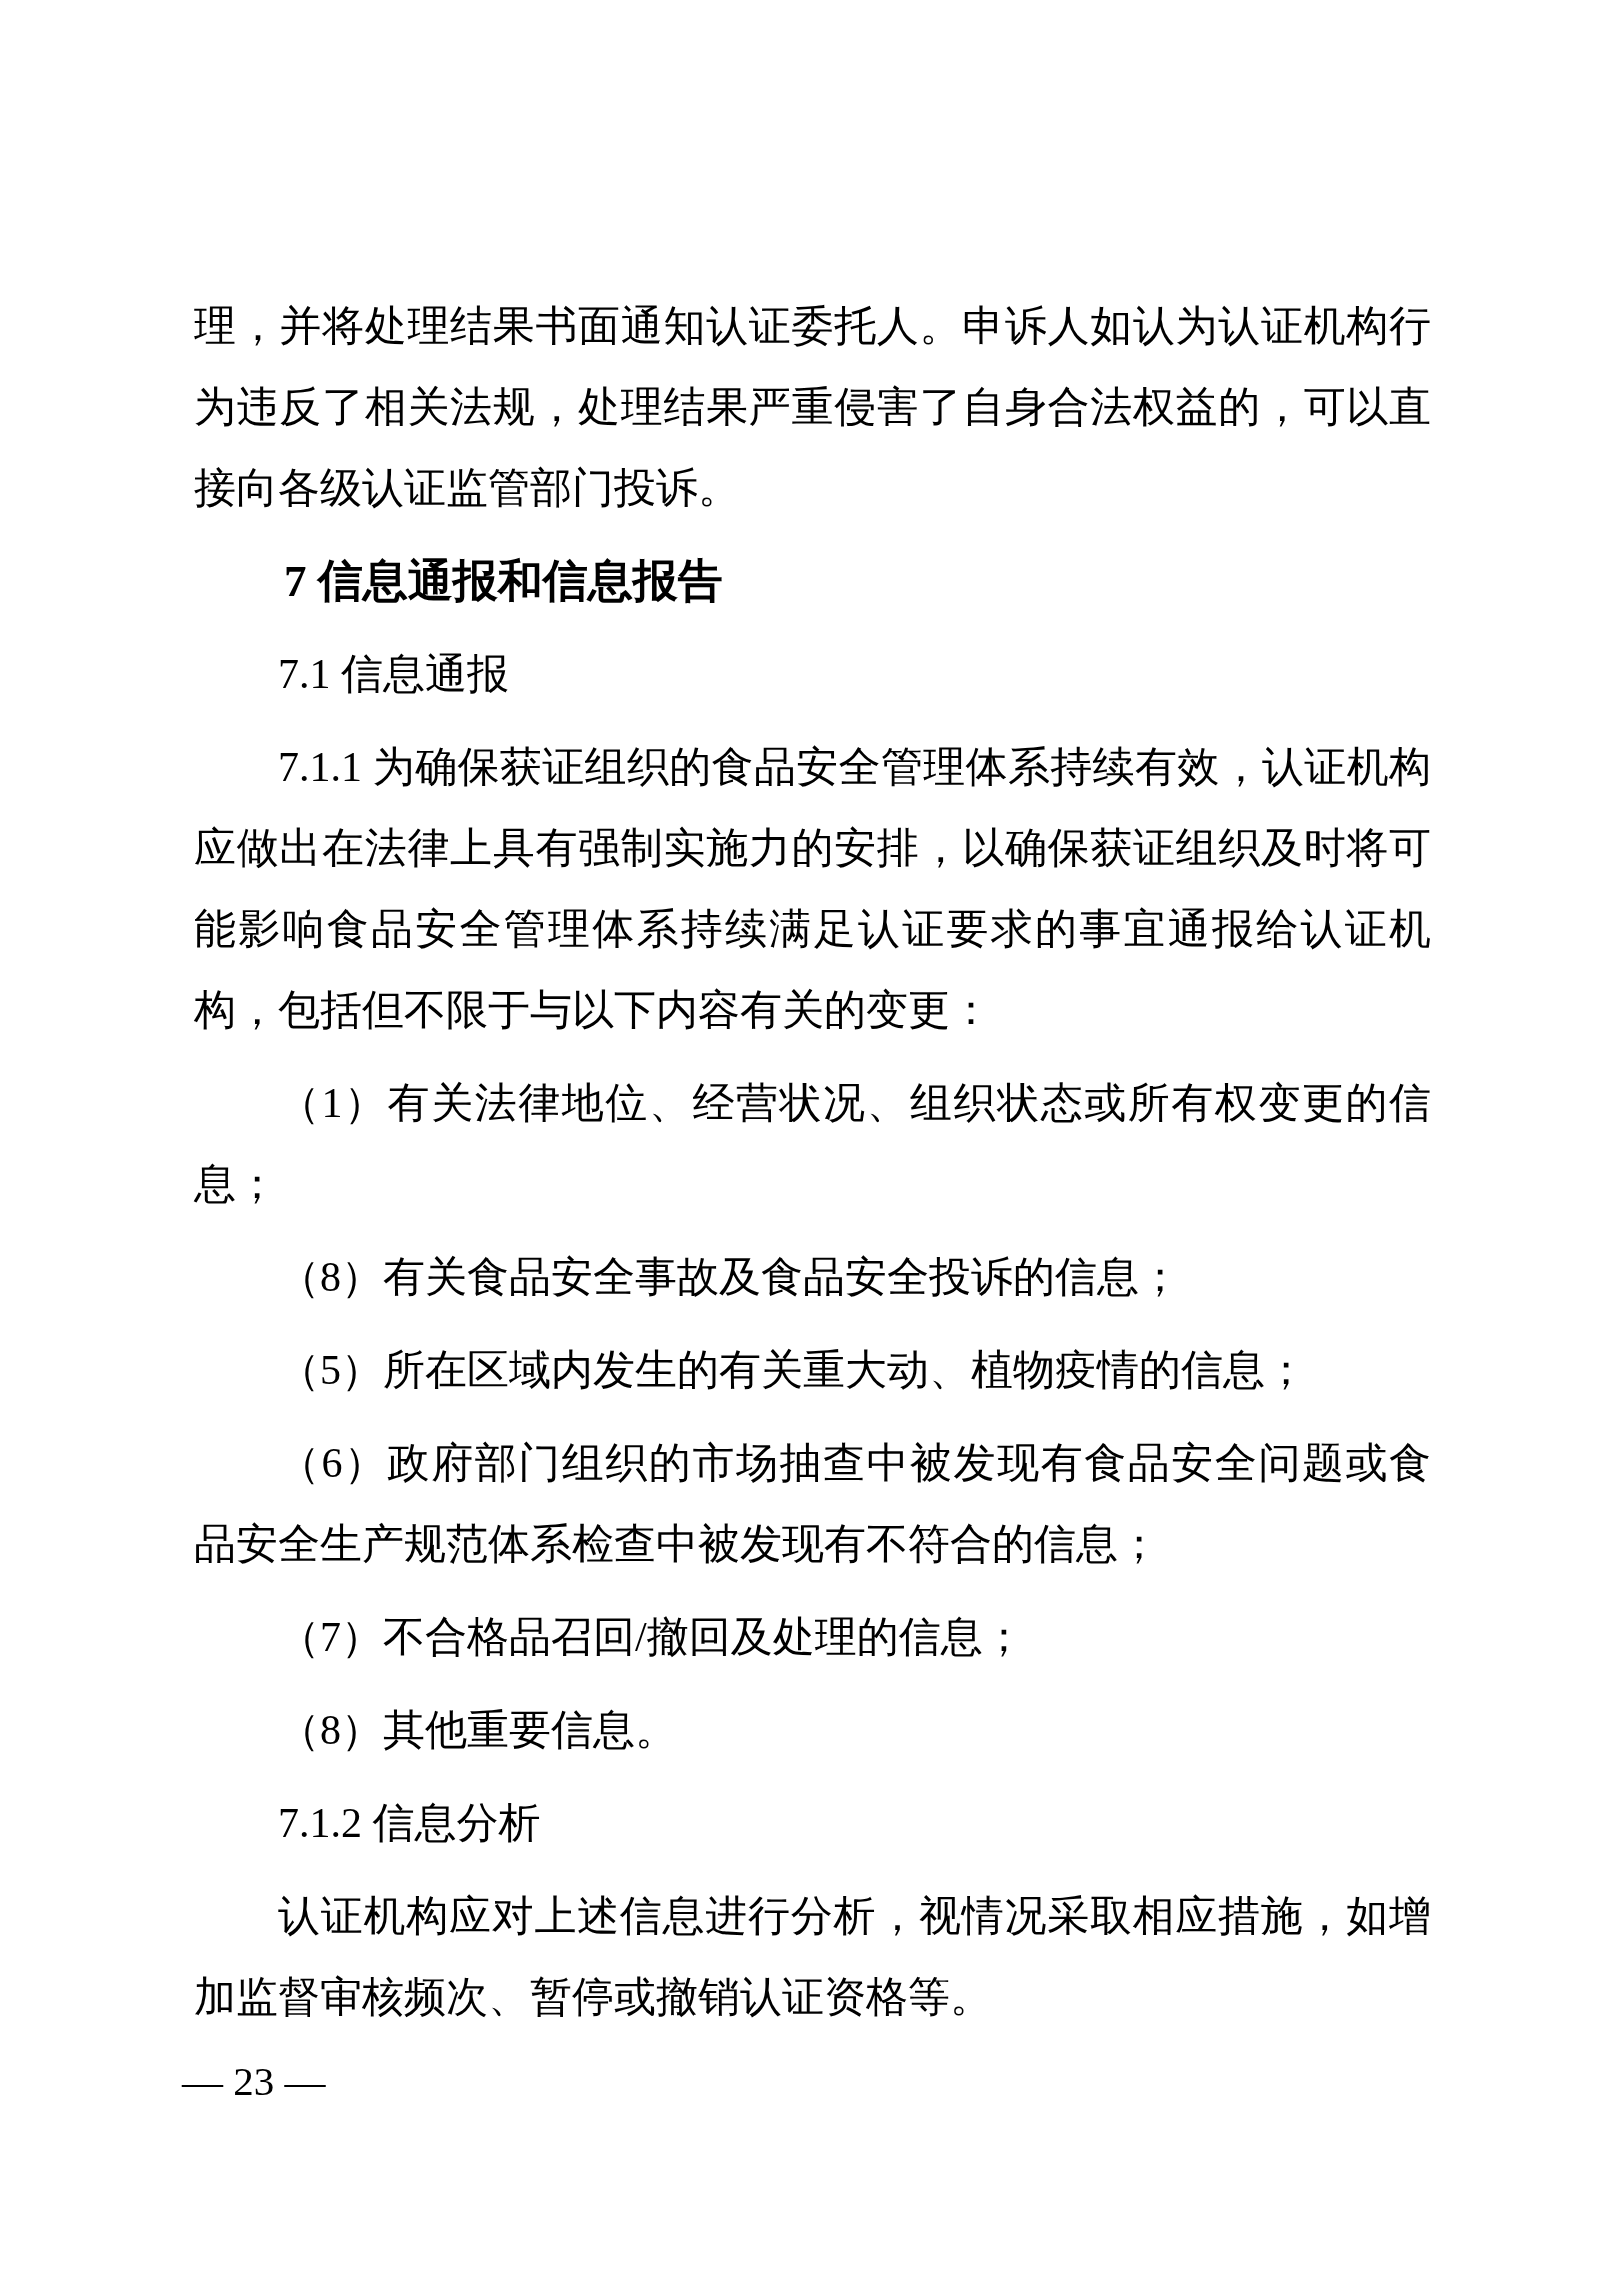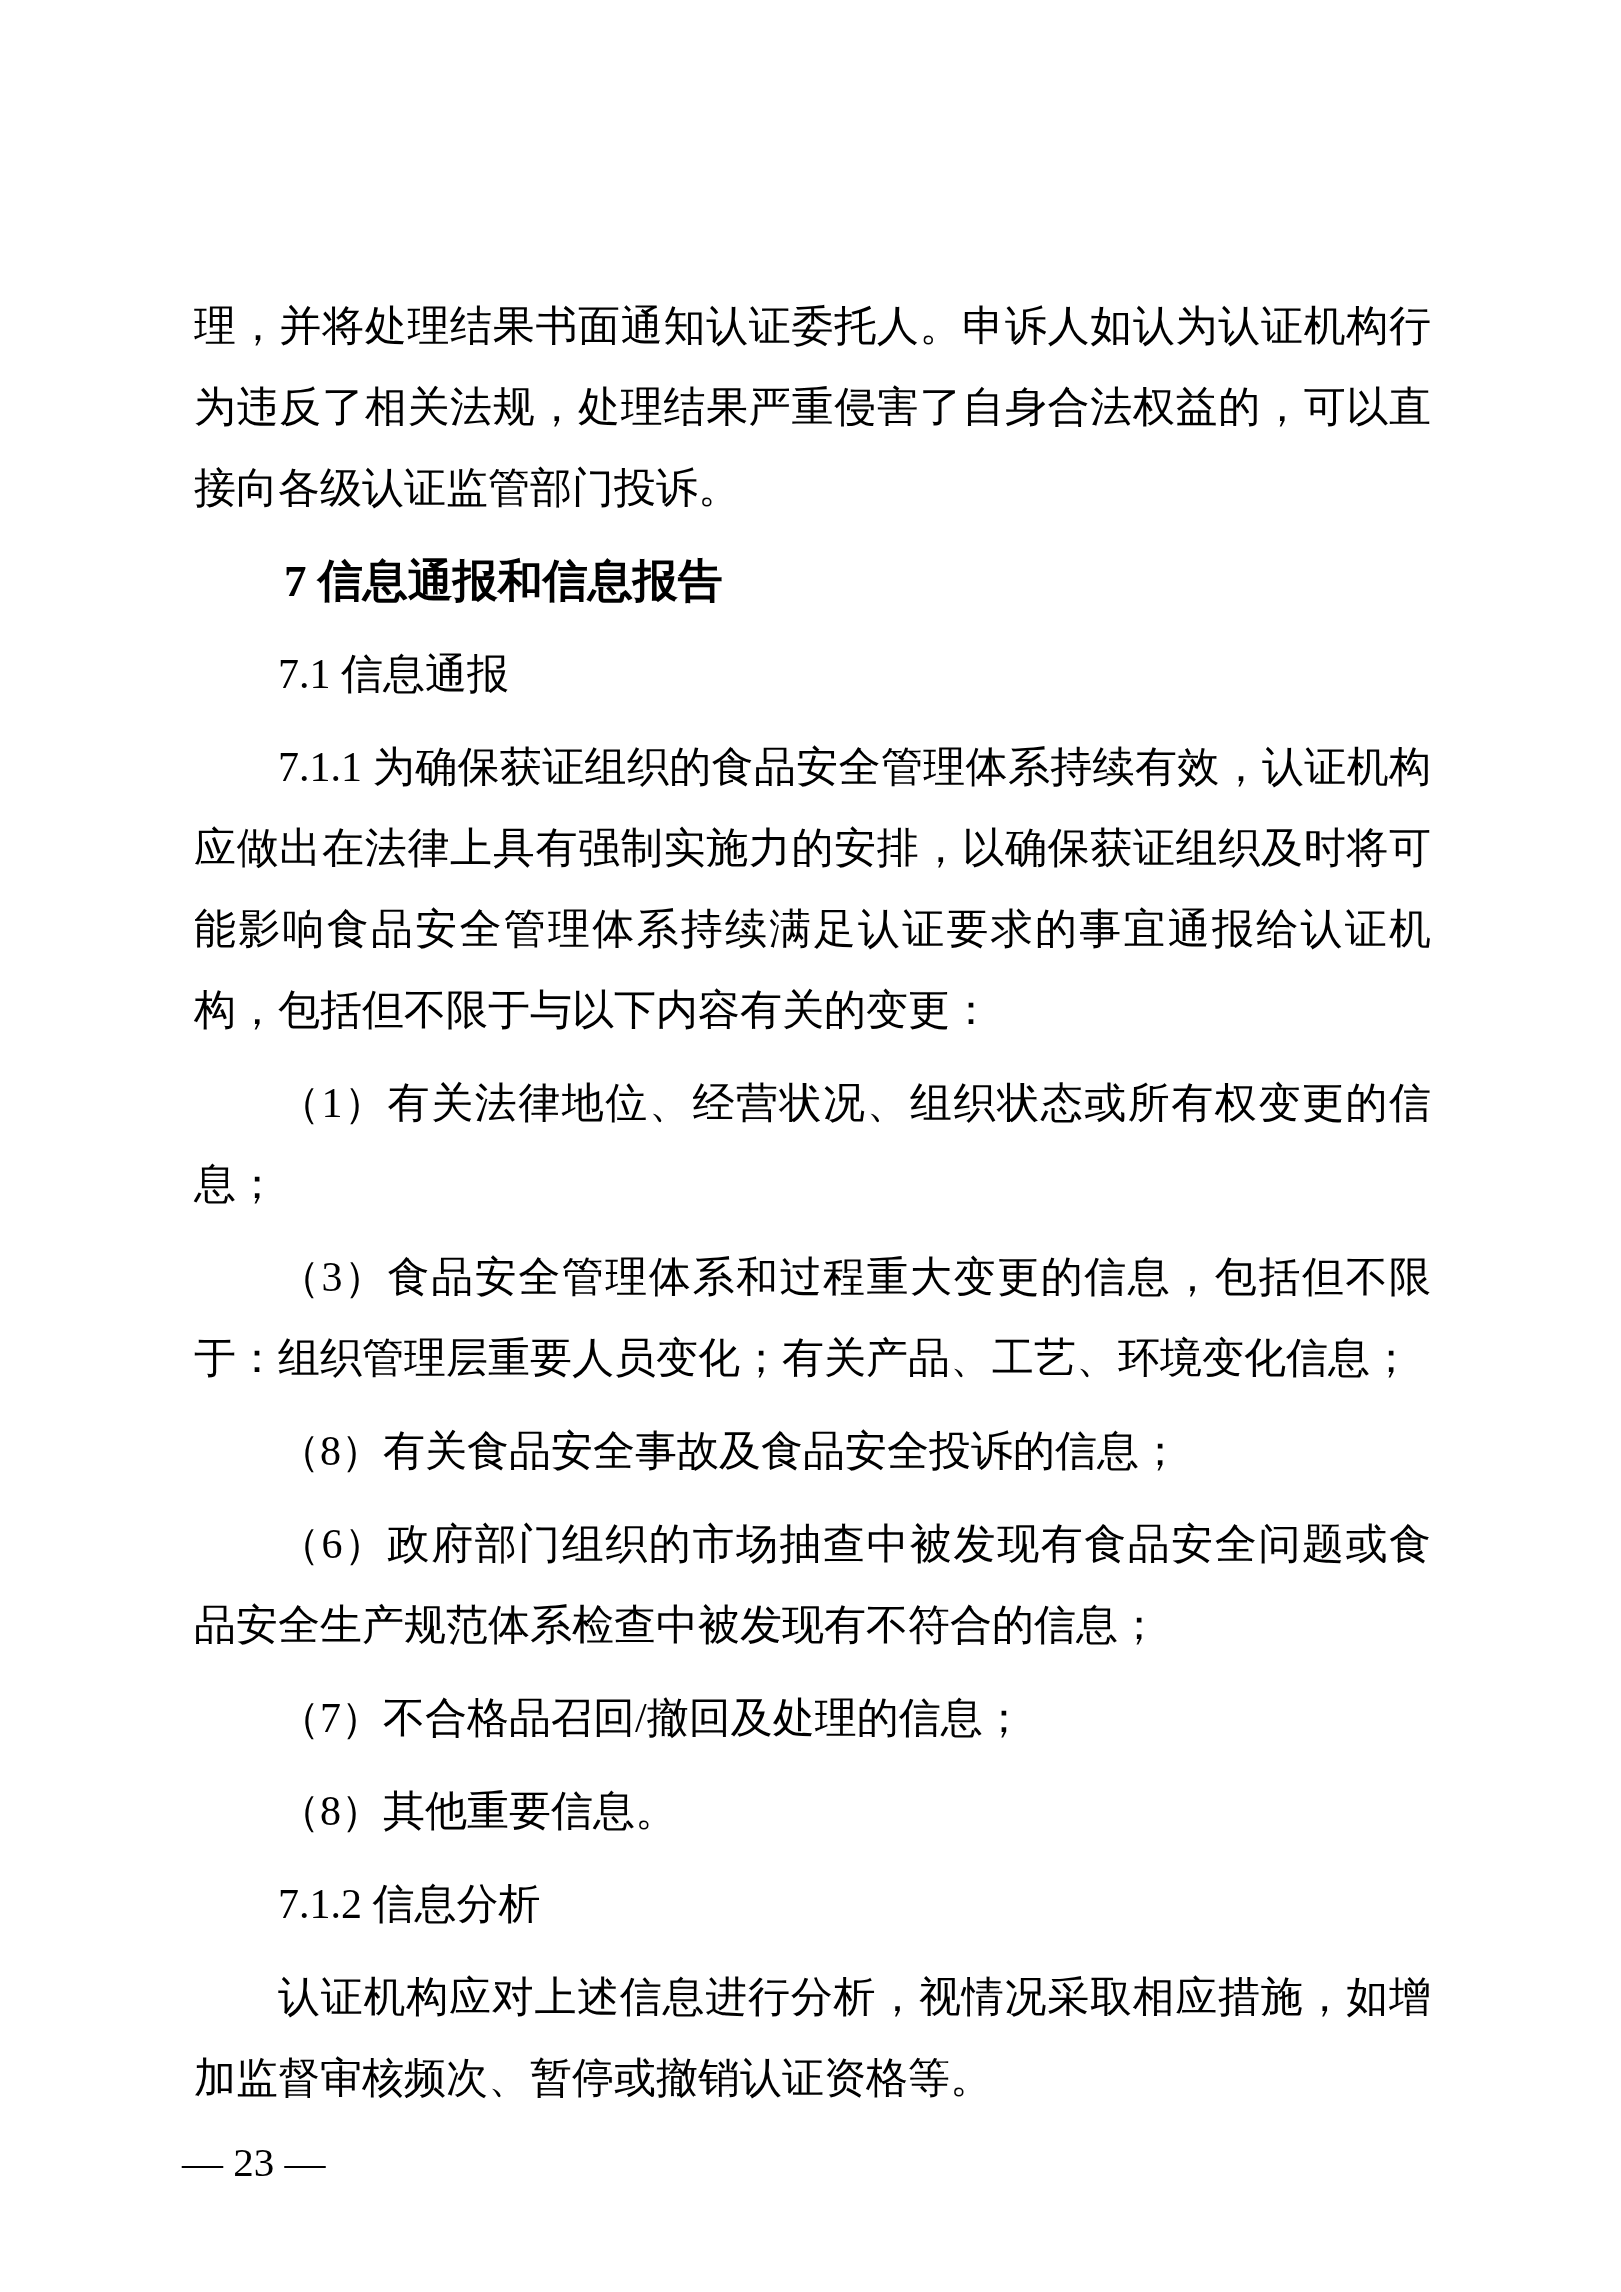--- a/index.html
+++ b/index.html
@@ -51,22 +51,22 @@
 </style>
 </head>
 <body>
 
 <div class="page-content">
   <p class="line">理，并将处理结果书面通知认证委托人。申诉人如认为认证机构行为违反了相关法规，处理结果严重侵害了自身合法权益的，可以直接向各级认证监管部门投诉。</p>
   <p class="line indent h1">7 信息通报和信息报告</p>
   <p class="line indent h2">7.1 信息通报</p>
   <p class="line indent">7.1.1 为确保获证组织的食品安全管理体系持续有效，认证机构应做出在法律上具有强制实施力的安排，以确保获证组织及时将可能影响食品安全管理体系持续满足认证要求的事宜通报给认证机构，包括但不限于与以下内容有关的变更：</p>
   <p class="line indent">（1）有关法律地位、经营状况、组织状态或所有权变更的信息；</p>
-  <p class="line indent">（3）食品安全管理体系和过程重大变更的信息，包括但不限于：组织管理层重要人员变化；有关产品、工艺、环境变化信息；</p>
   <p class="line indent">（8）有关食品安全事故及食品安全投诉的信息；</p>
+  <p class="line indent">（5）所在区域内发生的有关重大动、植物疫情的信息；</p>
   <p class="line indent">（6）政府部门组织的市场抽查中被发现有食品安全问题或食品安全生产规范体系检查中被发现有不符合的信息；</p>
   <p class="line indent">（7）不合格品召回/撤回及处理的信息；</p>
   <p class="line indent">（8）其他重要信息。</p>
   <p class="line indent h2">7.1.2 信息分析</p>
   <p class="line indent">认证机构应对上述信息进行分析，视情况采取相应措施，如增加监督审核频次、暂停或撤销认证资格等。</p>
   <div class="page-number">— 23 —</div>
 </div>
 
 
 </body></html>

